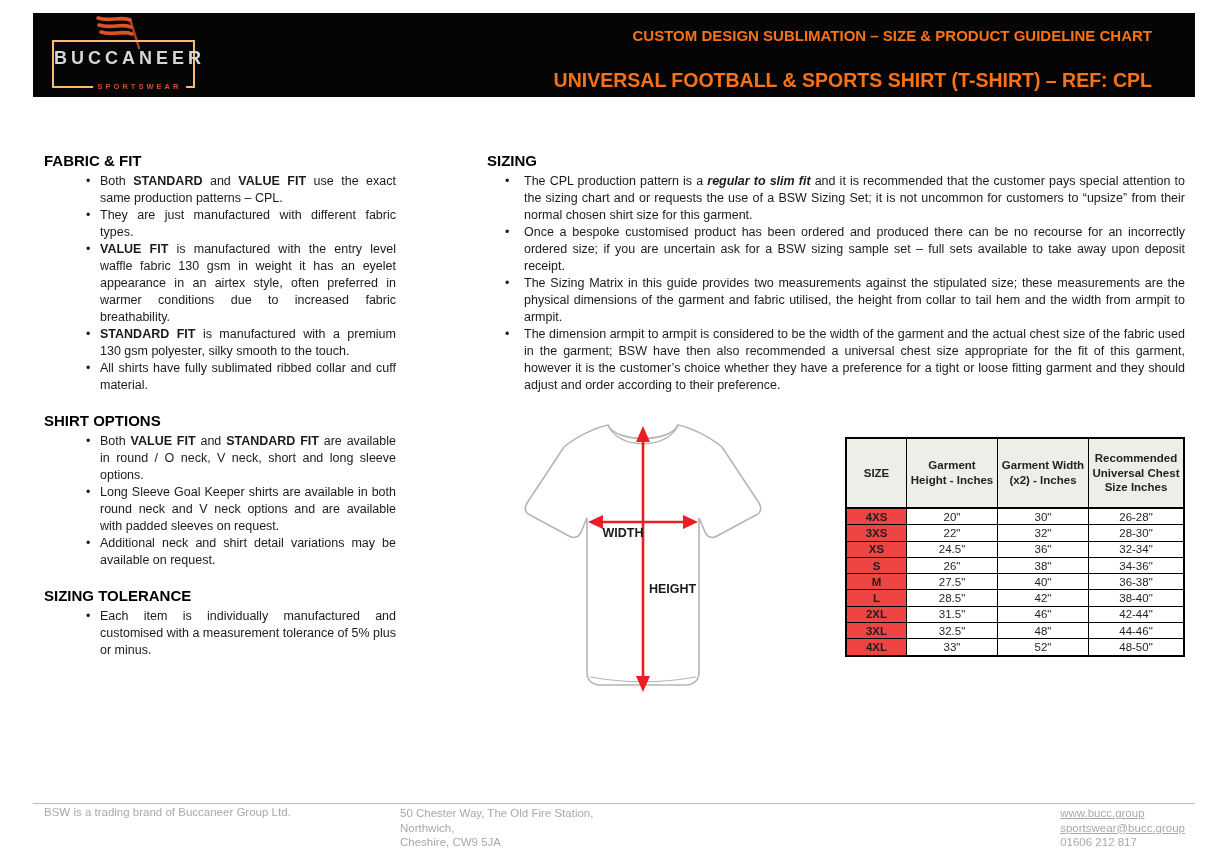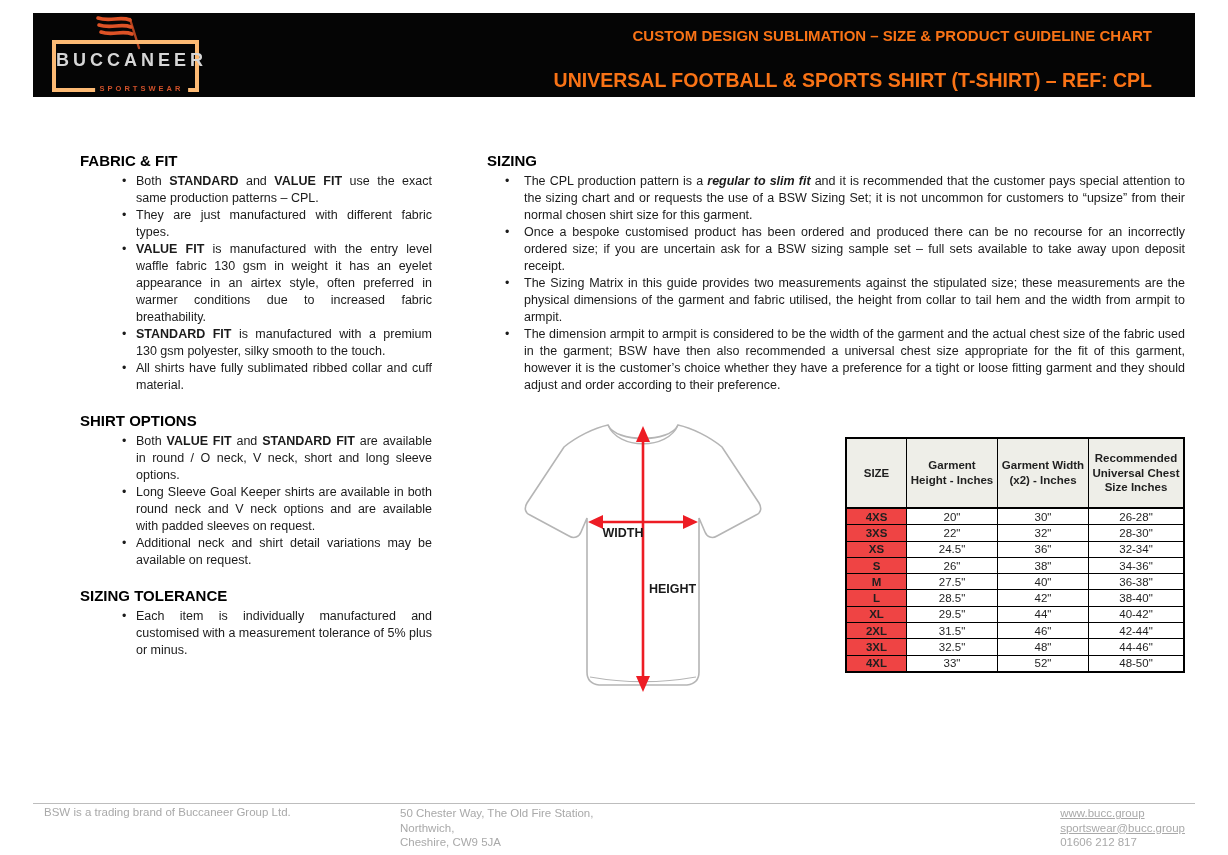--- a/index.html
+++ b/index.html
@@ -1,31 +1,31 @@
 <!DOCTYPE html>
 <html><head>
 <meta charset="utf-8">
 <style>
   html,body{margin:0;padding:0;background:#ffffff;}
   .page{position:relative;width:1228px;height:855px;background:#ffffff;overflow:hidden;
         font-family:"Liberation Sans",sans-serif;color:#1b1b1b;}
 
   
   .topbar{position:absolute;left:33px;top:13px;width:1162px;height:84px;background:#050505;}
-  .logo-frame{position:absolute;left:19px;top:27px;width:139px;height:44px;border:4px solid #fdba74;}
+  .logo-frame{position:absolute;left:19px;top:27px;width:139px;height:44px;border:2px solid #fdba74;}
   .logo-name{margin-top:6px;text-align:center;font-size:18px;font-weight:700;letter-spacing:4px;color:#d6d6d6;}
   .logo-sub{position:absolute;bottom:-5px;left:50%;transform:translateX(-50%);background:#050505;
             padding:0 5px;font-size:7.5px;font-weight:700;letter-spacing:3px;color:#d0512a;white-space:nowrap;margin-left:16px;}
   .flag{position:absolute;left:62px;top:2px;}
   .titles{position:absolute;right:43px;top:0;text-align:right;color:#f97316;}
   .t1{margin-top:14px;font-size:15px;font-weight:700;}
   .t2{margin-top:25px;font-size:19.5px;font-weight:700;}
 
   
-  .left-col{position:absolute;left:44px;top:152px;width:352px;margin-left:36px;}
+  .left-col{position:absolute;left:44px;top:152px;width:352px;}
   .right-col{position:absolute;left:487px;top:152px;width:698px;}
   h2.sec{margin:0 0 4px 0;font-size:15px;font-weight:700;color:#000;}
   section + section{margin-top:18px;}
   .bullets{margin:0;}
   .bullet{display:flex;font-size:12.5px;line-height:17px;}
   .bullet .marker{flex:0 0 auto;text-align:left;}
   .left-col .marker{margin-left:42px;width:14px;}
   .right-col .marker{margin-left:18px;width:19px;}
   .btext{flex:1;text-align:justify;}
 
@@ -209,26 +209,20 @@
           <td>40"</td>
           <td>36-38"</td>
         </tr>
         <tr>
           <td class="size-cell">L</td>
           <td>28.5"</td>
           <td>42"</td>
           <td>38-40"</td>
         </tr>
         <tr>
-          <td class="size-cell">XL</td>
-          <td>29.5"</td>
-          <td>44"</td>
-          <td>40-42"</td>
-        </tr>
-        <tr>
           <td class="size-cell">2XL</td>
           <td>31.5"</td>
           <td>46"</td>
           <td>42-44"</td>
         </tr>
         <tr>
           <td class="size-cell">3XL</td>
           <td>32.5"</td>
           <td>48"</td>
           <td>44-46"</td>

